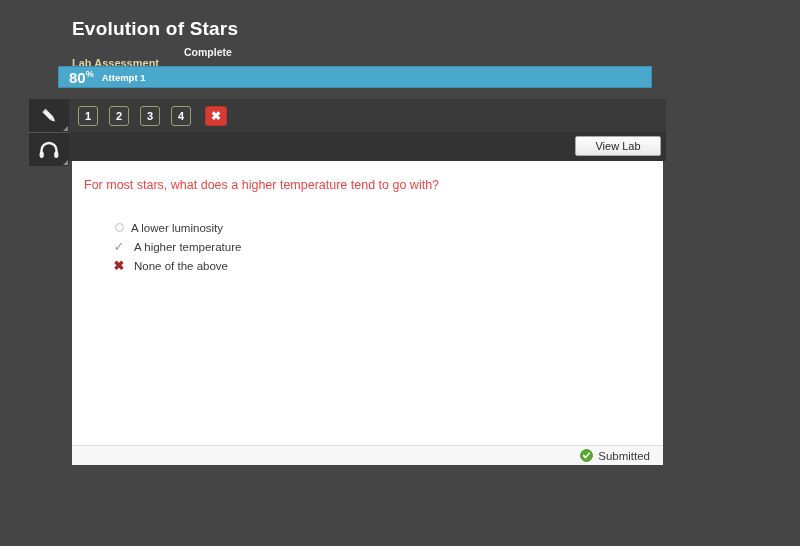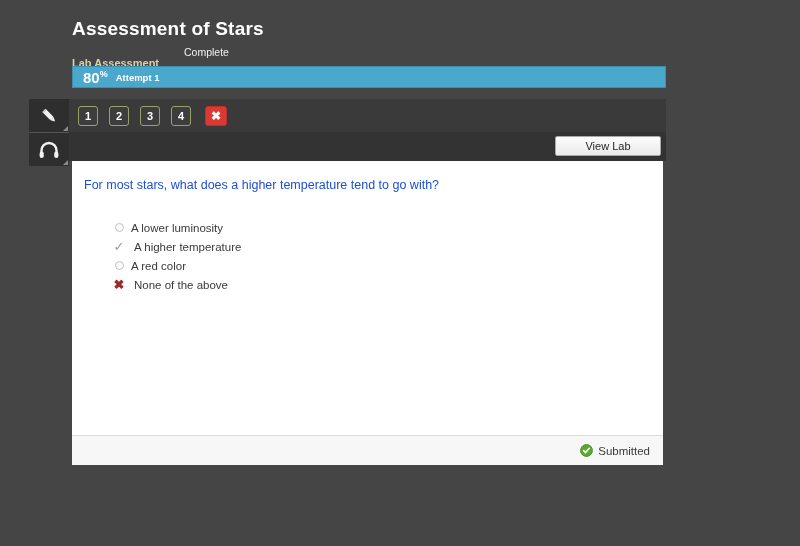--- a/index.html
+++ b/index.html
@@ -39,30 +39,30 @@
     color: #d8d3a8;
     font-size: 11px;
     font-weight: bold;
     position: absolute;
     left: 0;
     top: 12px;
   }
   #assessment-status {
     color: #f2f2f2;
     font-size: 10.5px;
-    font-weight: normal;
+    font-weight: bold;
     position: absolute;
     left: 112px;
     top: 1px;
   }
 
   
   #progress-bar {
     position: absolute;
-    left: 72px;
+    left: 58px;
     top: 66px;
     width: 594px;
     height: 22px;
     background: #4aa8cd;
     border: 1px solid #3e8fae;
     box-sizing: border-box;
     display: flex;
     align-items: center;
   }
   #progress-score {
@@ -166,21 +166,21 @@
     top: 132px;
     width: 597px;
     height: 29px;
     background: #333333;
     box-sizing: border-box;
   }
   #view-lab-button {
     position: absolute;
     right: 5px;
     top: 4px;
-    width: 106px;
+    width: 86px;
     height: 20px;
     background: linear-gradient(180deg, #fdfdfd 0%, #eaeaea 100%);
     border: 1px solid #a8a8a8;
     border-radius: 2px;
     color: #262626;
     font-size: 11px;
     display: flex;
     align-items: center;
     justify-content: center;
     cursor: pointer;
@@ -192,21 +192,21 @@
     position: absolute;
     left: 72px;
     top: 161px;
     width: 591px;
     height: 304px;
     background: #ffffff;
     box-sizing: border-box;
     overflow: hidden;
   }
   #question-text {
-    color: #1d4ed8;
+    color: #ef4444;
     font-size: 12.5px;
     margin: 17px 0 6px 12px;
   }
   #options-list {
     margin-top: 26px;
     margin-left: 11px;
   }
   .option-row {
     display: flex;
     align-items: center;
@@ -247,21 +247,21 @@
     margin-left: 2px;
   }
   .option-row.indent .option-label { margin-left: 5px; }
 
   
   #panel-footer {
     position: absolute;
     left: 0;
     bottom: 0;
     width: 100%;
-    height: 30px;
+    height: 20px;
     background: #f7f7f7;
     border-top: 1px solid #dcdcdc;
     display: flex;
     align-items: center;
     justify-content: flex-end;
     box-sizing: border-box;
     padding-right: 13px;
   }
   #submitted-status {
     display: flex;
@@ -275,21 +275,21 @@
   }
   #submitted-label {
     color: #3a3a3a;
     font-size: 11.5px;
   }
 </style>
 </head>
 <body>
 
 <div id="header">
-  <div id="course-title">Assessment of Stars</div>
+  <div id="course-title">Evolution of Stars</div>
   <div id="subheader-row">
     <span id="assessment-type">Lab Assessment</span>
     <span id="assessment-status">Complete</span>
   </div>
 </div>
 
 <div id="progress-bar">
   <span id="progress-score"><span>80</span><span id="progress-score-unit">%</span></span>
   <span id="progress-attempt">Attempt 1</span>
 </div>
@@ -339,26 +339,20 @@
       <span class="option-label">A lower luminosity</span>
     </div>
 
     <div class="option-row indent">
       <span class="option-marker">
         <span class="mark-check">✓</span>
       </span>
       <span class="option-label">A higher temperature</span>
     </div>
 
-    <div class="option-row">
-      <span class="option-marker">
-        <span class="radio-empty"></span>
-      </span>
-      <span class="option-label">A red color</span>
-    </div>
 
     <div class="option-row indent">
       <span class="option-marker">
         <span class="mark-x">✖</span>
       </span>
       <span class="option-label">None of the above</span>
     </div>
 
   </div>
 

